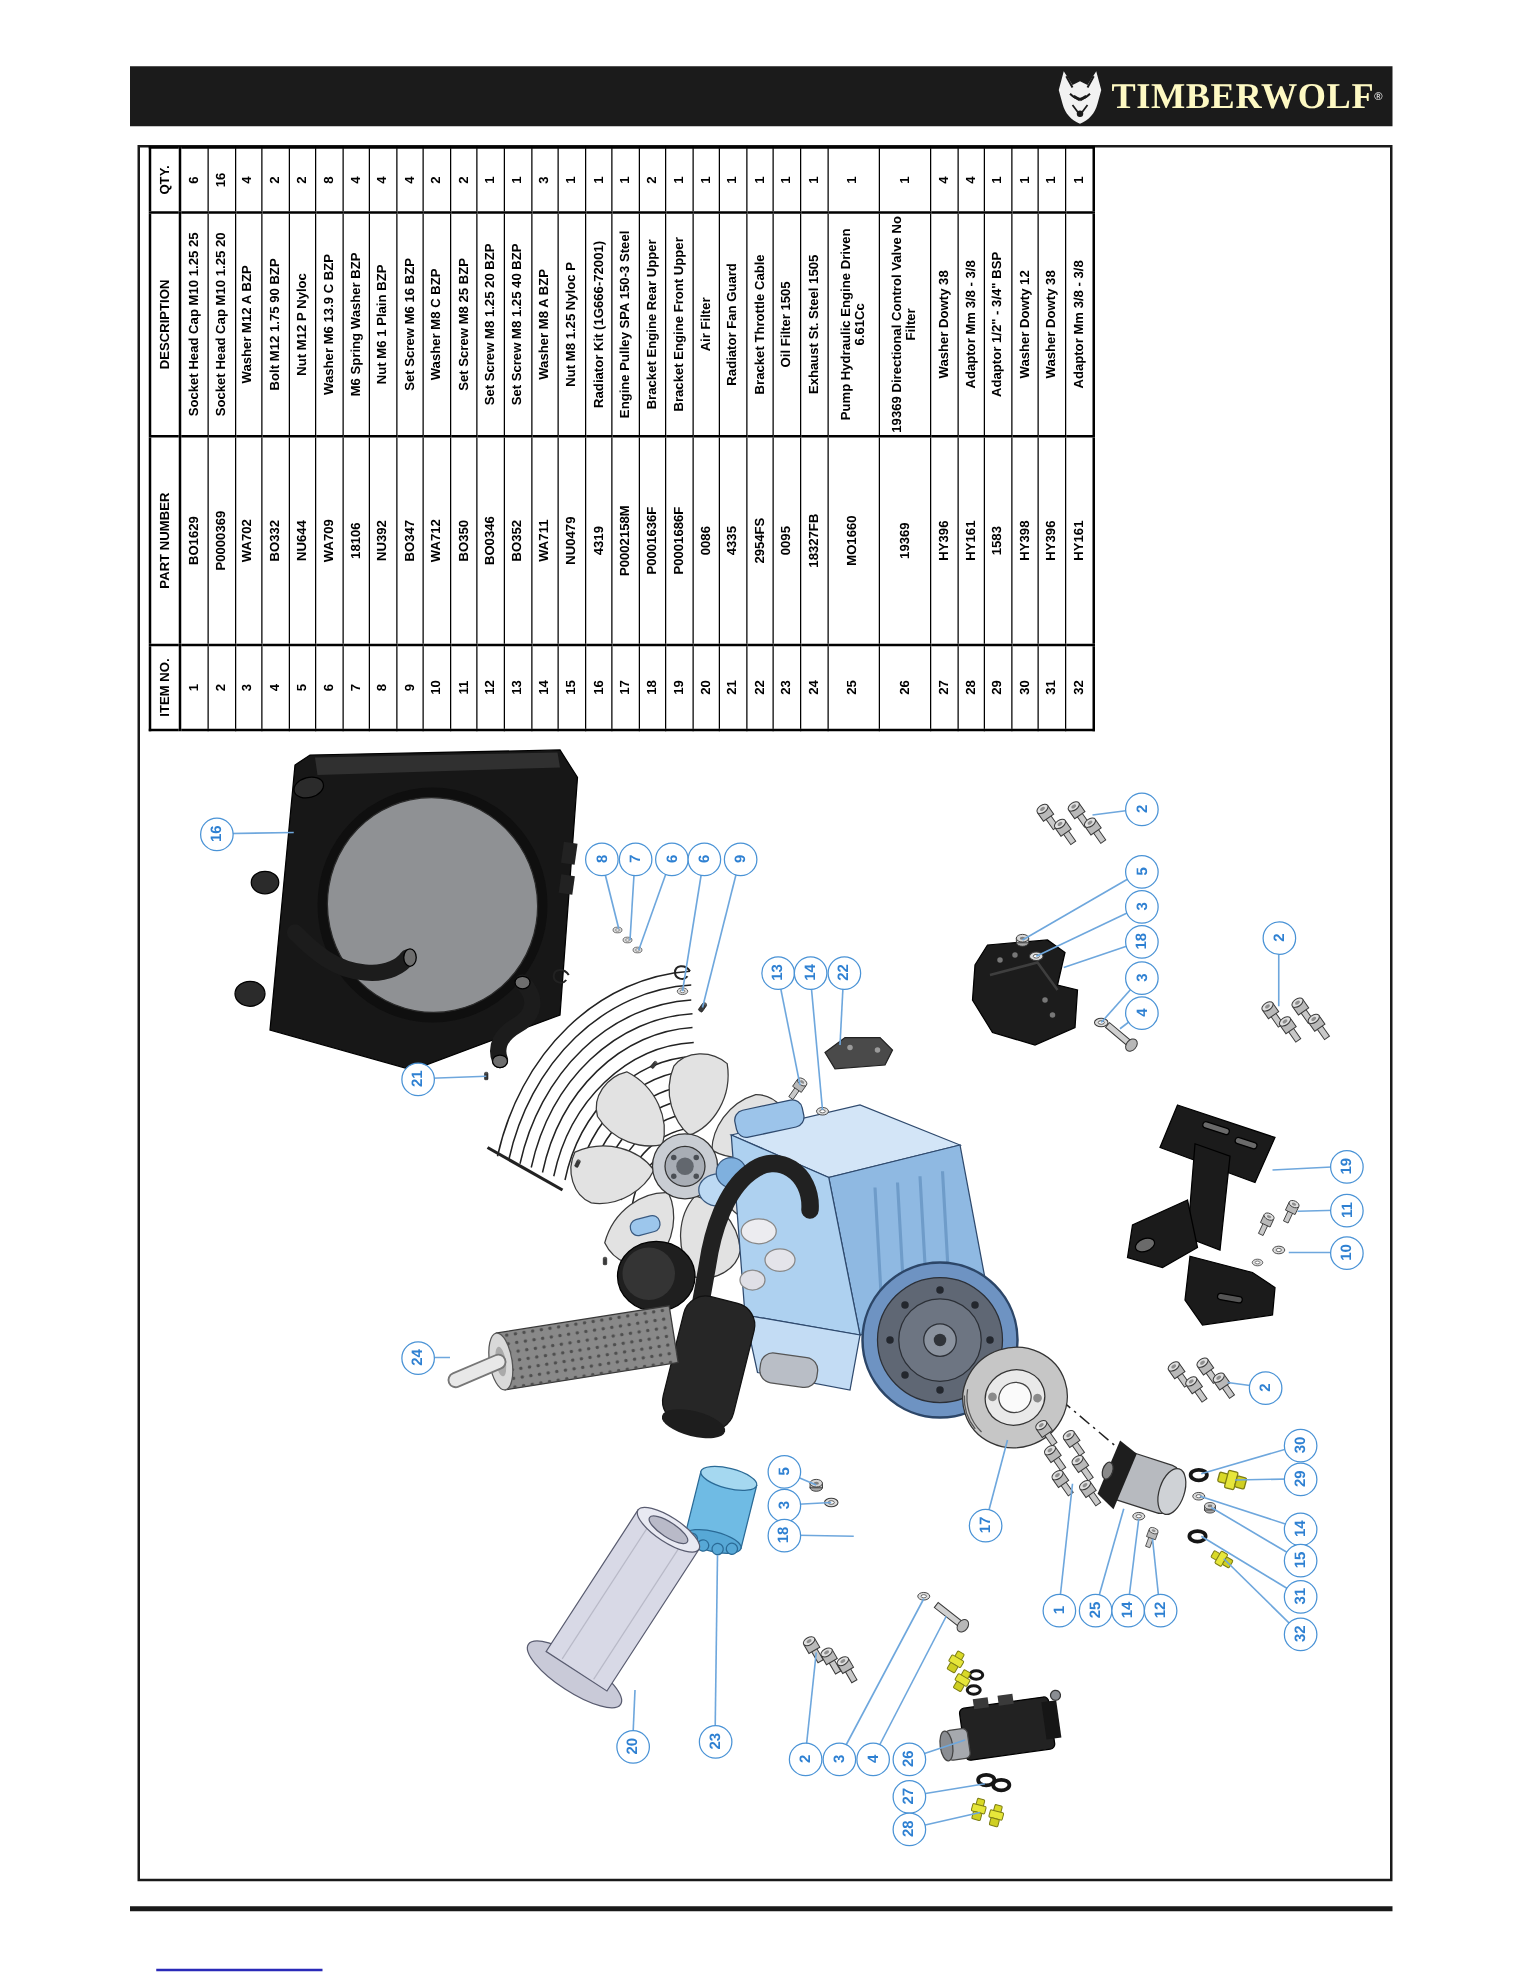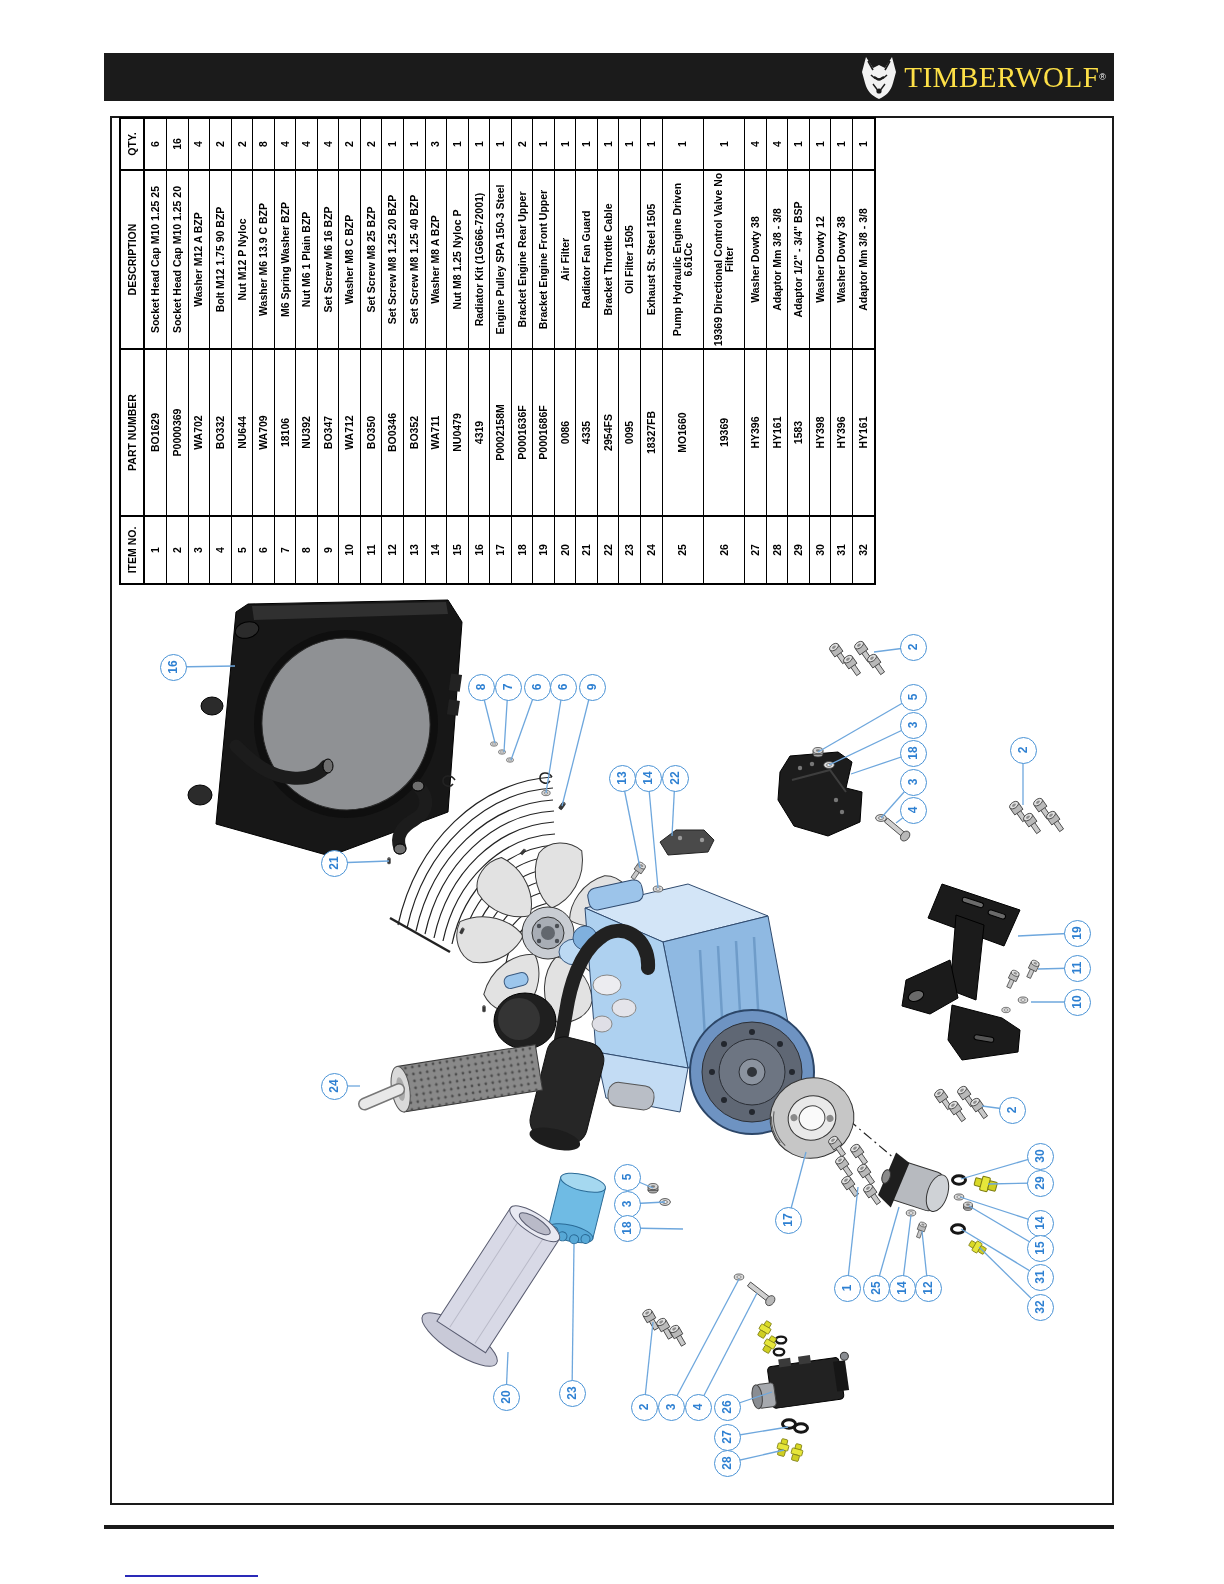--- a/index.html
+++ b/index.html
@@ -2,21 +2,21 @@
 <html><head>
 <meta charset="utf-8">
 <style>
   html,body{margin:0;padding:0;}
   body{width:1224px;height:1584px;background:#fff;position:relative;overflow:hidden;
        font-family:"Liberation Sans",sans-serif;}
 
   
   .header-bar{position:absolute;left:104px;top:53px;width:1010px;height:48px;background:#1b1b1b;}
   .brand{position:absolute;right:8px;top:0;height:48px;display:flex;align-items:center;}
-  .brand-text{color:#fde047;font-family:"Liberation Serif",serif;font-weight:normal;font-size:29px;
+  .brand-text{color:#fef9c3;font-family:"Liberation Serif",serif;font-weight:bold;font-size:29px;
               letter-spacing:.5px;line-height:48px;}
   .brand-reg{color:#fff;font-size:9px;vertical-align:top;line-height:30px;}
 
   
   .content-box{position:absolute;left:110px;top:116px;width:1000px;height:1385px;
                border:2px solid #1a1a1a;background:#fff;}
 
   
   .tblwrap{position:absolute;left:119px;top:119px;width:757px;height:466px;}
   .tblrot{position:absolute;left:0;top:0;width:466px;height:757px;

